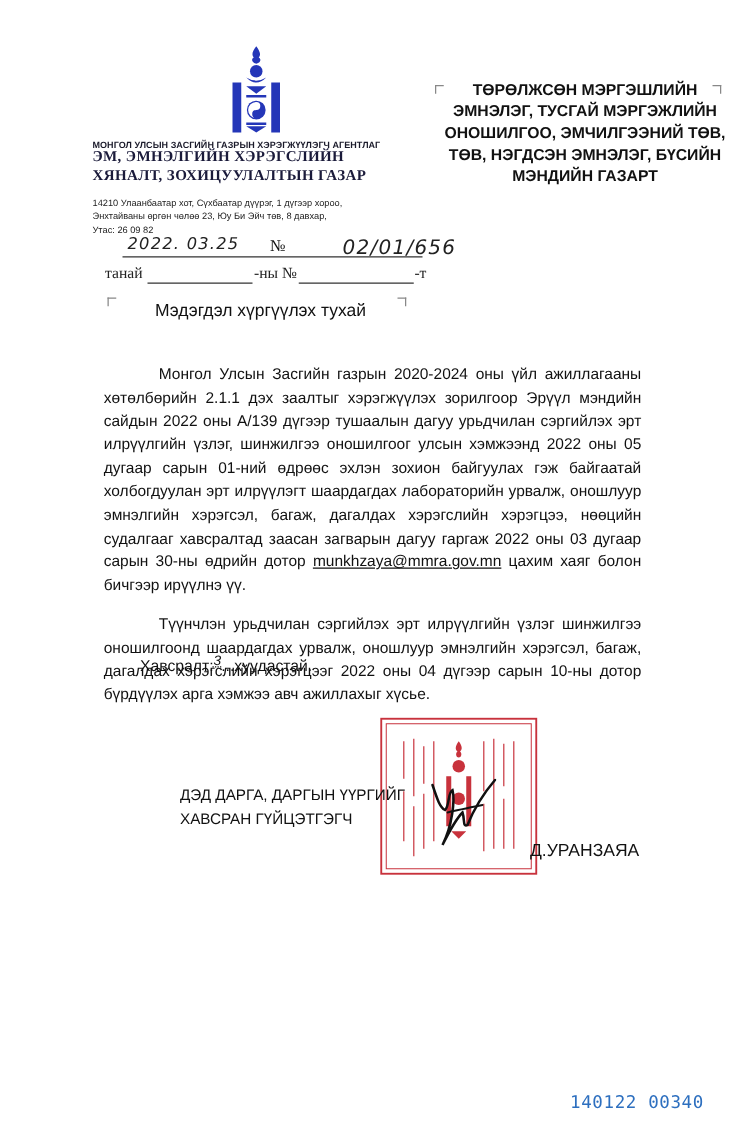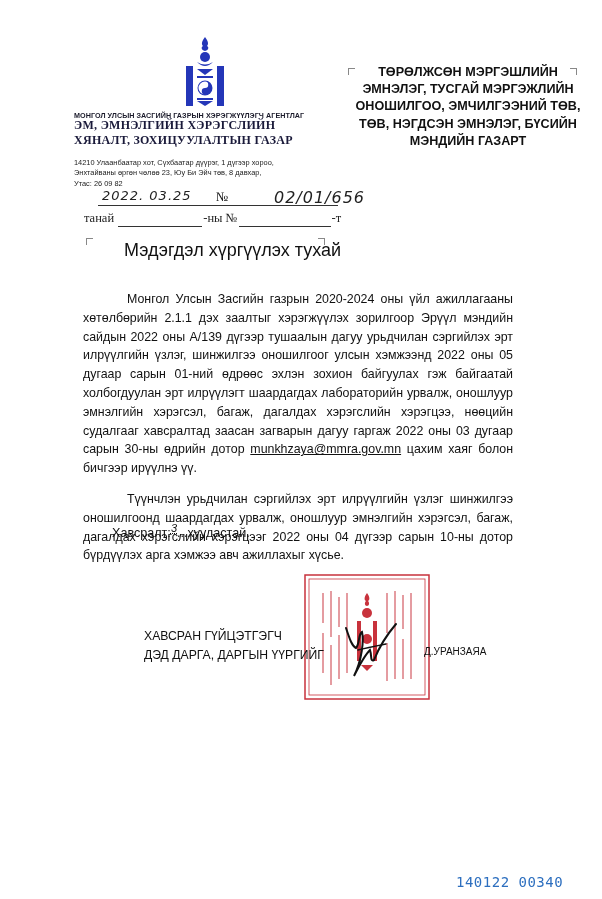--- a/index.html
+++ b/index.html
@@ -29,37 +29,37 @@
 
   .your-row { left: 84px; top: 211px; width: 240px; font-family: "Liberation Serif", serif;
               font-size: 12.5px; color: #222; white-space: nowrap; }
   .your-row .blank { display: inline-block; width: 84px; border-bottom: 1px solid #333; margin: 0 1px; }
   .your-row .blank2 { display: inline-block; width: 92px; border-bottom: 1px solid #333; margin: 0 1px; }
 
   .corner { width: 6px; height: 6px; border-color: #888; border-style: solid; border-width: 0; }
   .corner.tl { border-top-width: 1px; border-left-width: 1px; }
   .corner.tr { border-top-width: 1px; border-right-width: 1px; }
 
-  .subject { left: 124px; top: 240px; font-size: 18px; color: #111; }
+  .subject { left: 124px; top: 240px; font-size: 14px; color: #111; }
 
   
   .addressee { left: 352px; top: 64px; width: 232px; text-align: center;
                font-size: 12.6px; font-weight: bold; line-height: 17.2px; color: #111; }
 
   
   .body { left: 83px; top: 290px; width: 430px; font-size: 12.4px; line-height: 18.8px;
           text-align: justify; color: #111; }
   .body p { margin: 0 0 12px 0; text-indent: 44px; }
   .body a { color: #111; text-decoration: underline; }
   .attach { left: 112px; top: 526px; font-size: 12.6px; color: #111; }
   .attach .hand { font-style: italic; position: relative; top: -5px; font-size: 11px; text-decoration: underline dotted; }
 
   
   .sig-title { left: 144px; top: 627px; font-size: 12.2px; line-height: 18.8px; font-weight: normal; color: #111; }
-  .sig-name { left: 424px; top: 646px; font-size: 10px; color: #111; }
+  .sig-name { left: 424px; top: 672px; font-size: 14px; color: #111; }
 
   .stamp { left: 303px; top: 573px; width: 128px; height: 128px; }
   .signature { left: 340px; top: 620px; width: 60px; height: 62px; }
 
   .reg-number { left: 456px; top: 826px; font-family: "DejaVu Sans Mono", monospace;
                 font-size: 14px; color: #2d6fbf; letter-spacing: 0.5px; margin-top: 48px; }
 </style>
 </head>
 <body>
 
@@ -152,18 +152,18 @@
 </div>
 
 <div class="abs signature">
   <svg width="60" height="62" viewBox="0 0 60 62">
     <path d="M6 8 C10 20 12 26 16 28 C20 24 18 14 22 12 C24 20 22 40 14 56 C20 44 26 34 30 30 C32 36 30 42 34 40 C38 30 44 18 56 4" fill="none" stroke="#111" stroke-width="2" stroke-linecap="round"></path>
     <path d="M18 30 C26 28 36 26 46 24" fill="none" stroke="#111" stroke-width="1.5" stroke-linecap="round"></path>
   </svg>
 </div>
 
 <div class="abs sig-title">
+  <div>ДЭД ДАРГА, ДАРГЫН ҮҮРГИЙГ</div>
   <div>ХАВСРАН ГҮЙЦЭТГЭГЧ</div>
-  <div>ДЭД ДАРГА, ДАРГЫН ҮҮРГИЙГ</div>
 </div>
 <div class="abs sig-name">Д.УРАНЗАЯА</div>
 
 <div class="abs reg-number">140122 00340</div>
 
 </body></html>

